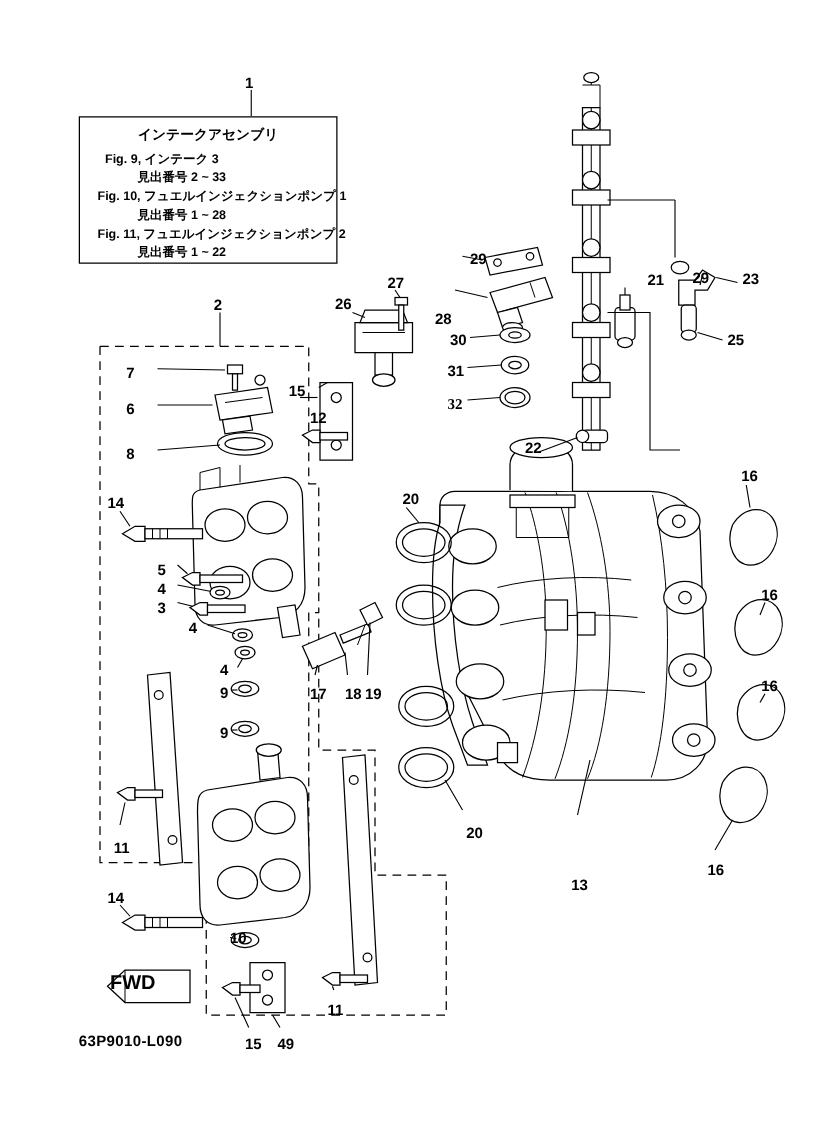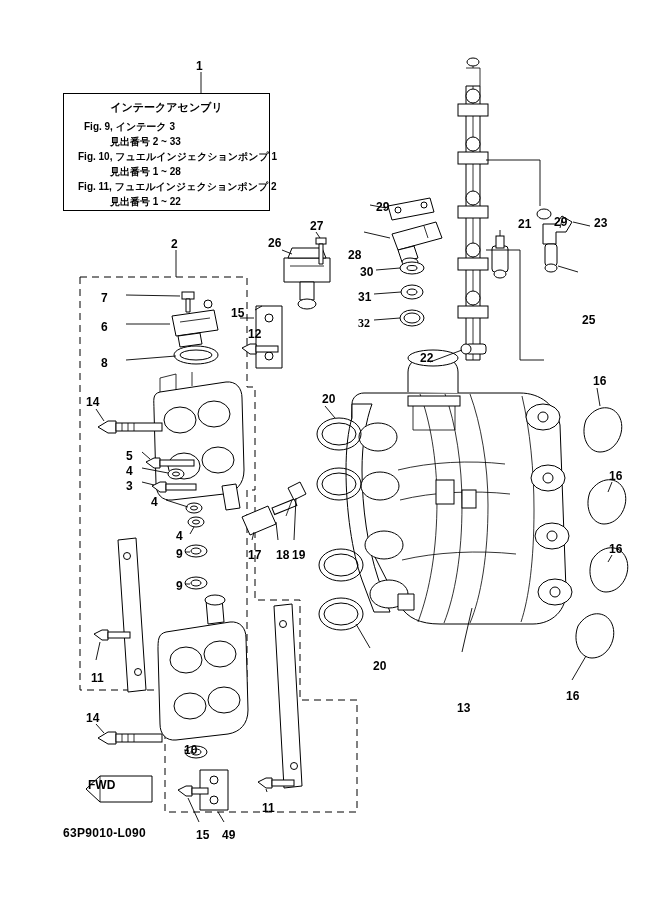--- a/index.html
+++ b/index.html
@@ -5,21 +5,21 @@
   html,body{margin:0;padding:0;background:#ffffff;}
   body{width:661px;height:913px;position:relative;font-family:"Liberation Sans",sans-serif;color:#000;}
   #stage{position:absolute;left:0;top:0;width:661px;height:913px;overflow:hidden;}
   svg{position:absolute;left:0;top:0;}
   .lbl{position:absolute;font-size:12px;font-weight:bold;color:#000;line-height:1;white-space:nowrap;}
   .legend{position:absolute;left:63px;top:93px;width:205px;height:116px;border:1.4px solid #000;background:#fff;}
   .legend .title{position:absolute;left:0;top:6px;width:205px;text-align:center;font-size:11px;font-weight:bold;}
   .legend .row{position:absolute;font-size:10px;font-weight:bold;white-space:nowrap;}
   .legend .sub{position:absolute;font-size:10px;font-weight:bold;white-space:nowrap;}
   .partnum{position:absolute;left:63px;top:826px;font-size:12px;font-weight:bold;letter-spacing:0.3px;}
-  .fwd{position:absolute;left:88px;top:778px;font-size:12px;font-weight:bold;}
+  .fwd{position:absolute;left:88px;top:778px;font-size:16px;font-weight:bold;}
 </style>
 </head>
 <body>
 
 <div id="stage">
 
   <svg width="661" height="913" viewBox="0 0 661 913">
     <defs>
       <style>
         .s{fill:none;stroke:#000;stroke-width:1;}
@@ -395,21 +395,21 @@
       <div class="lbl" style="left: 310px; top: 220px;">27</div>
       <div class="lbl" style="left: 376px; top: 201px;">29</div>
       <div class="lbl" style="left: 348px; top: 229px; margin-top: 20px;">28</div>
       <div class="lbl" style="left: 360px; top: 266px;">30</div>
       <div class="lbl" style="left: 358px; top: 291px;">31</div>
       <div class="lbl" style="left: 358px; top: 317px; font-family: Liberation Serif, serif;">32</div>
       <div class="lbl" style="left: 420px; top: 352px;">22</div>
       <div class="lbl" style="left: 495px; top: 218px; margin-left: 23px;">21</div>
       <div class="lbl" style="left: 554px; top: 216px;">29</div>
       <div class="lbl" style="left: 594px; top: 217px;">23</div>
-      <div class="lbl" style="left: 582px; top: 266px; margin-top: 48px;">25</div>
+      <div class="lbl" style="left: 582px; top: 266px;">25</div>
       <div class="lbl" style="left: 322px; top: 393px;">20</div>
       <div class="lbl" style="left: 373px; top: 660px;">20</div>
       <div class="lbl" style="left: 457px; top: 663px; margin-top: 39px;">13</div>
       <div class="lbl" style="left: 593px; top: 375px;">16</div>
       <div class="lbl" style="left: 609px; top: 470px;">16</div>
       <div class="lbl" style="left: 609px; top: 543px;">16</div>
       <div class="lbl" style="left: 566px; top: 690px;">16</div>
     </div>
 
   <div class="partnum">63P9010-L090</div>

